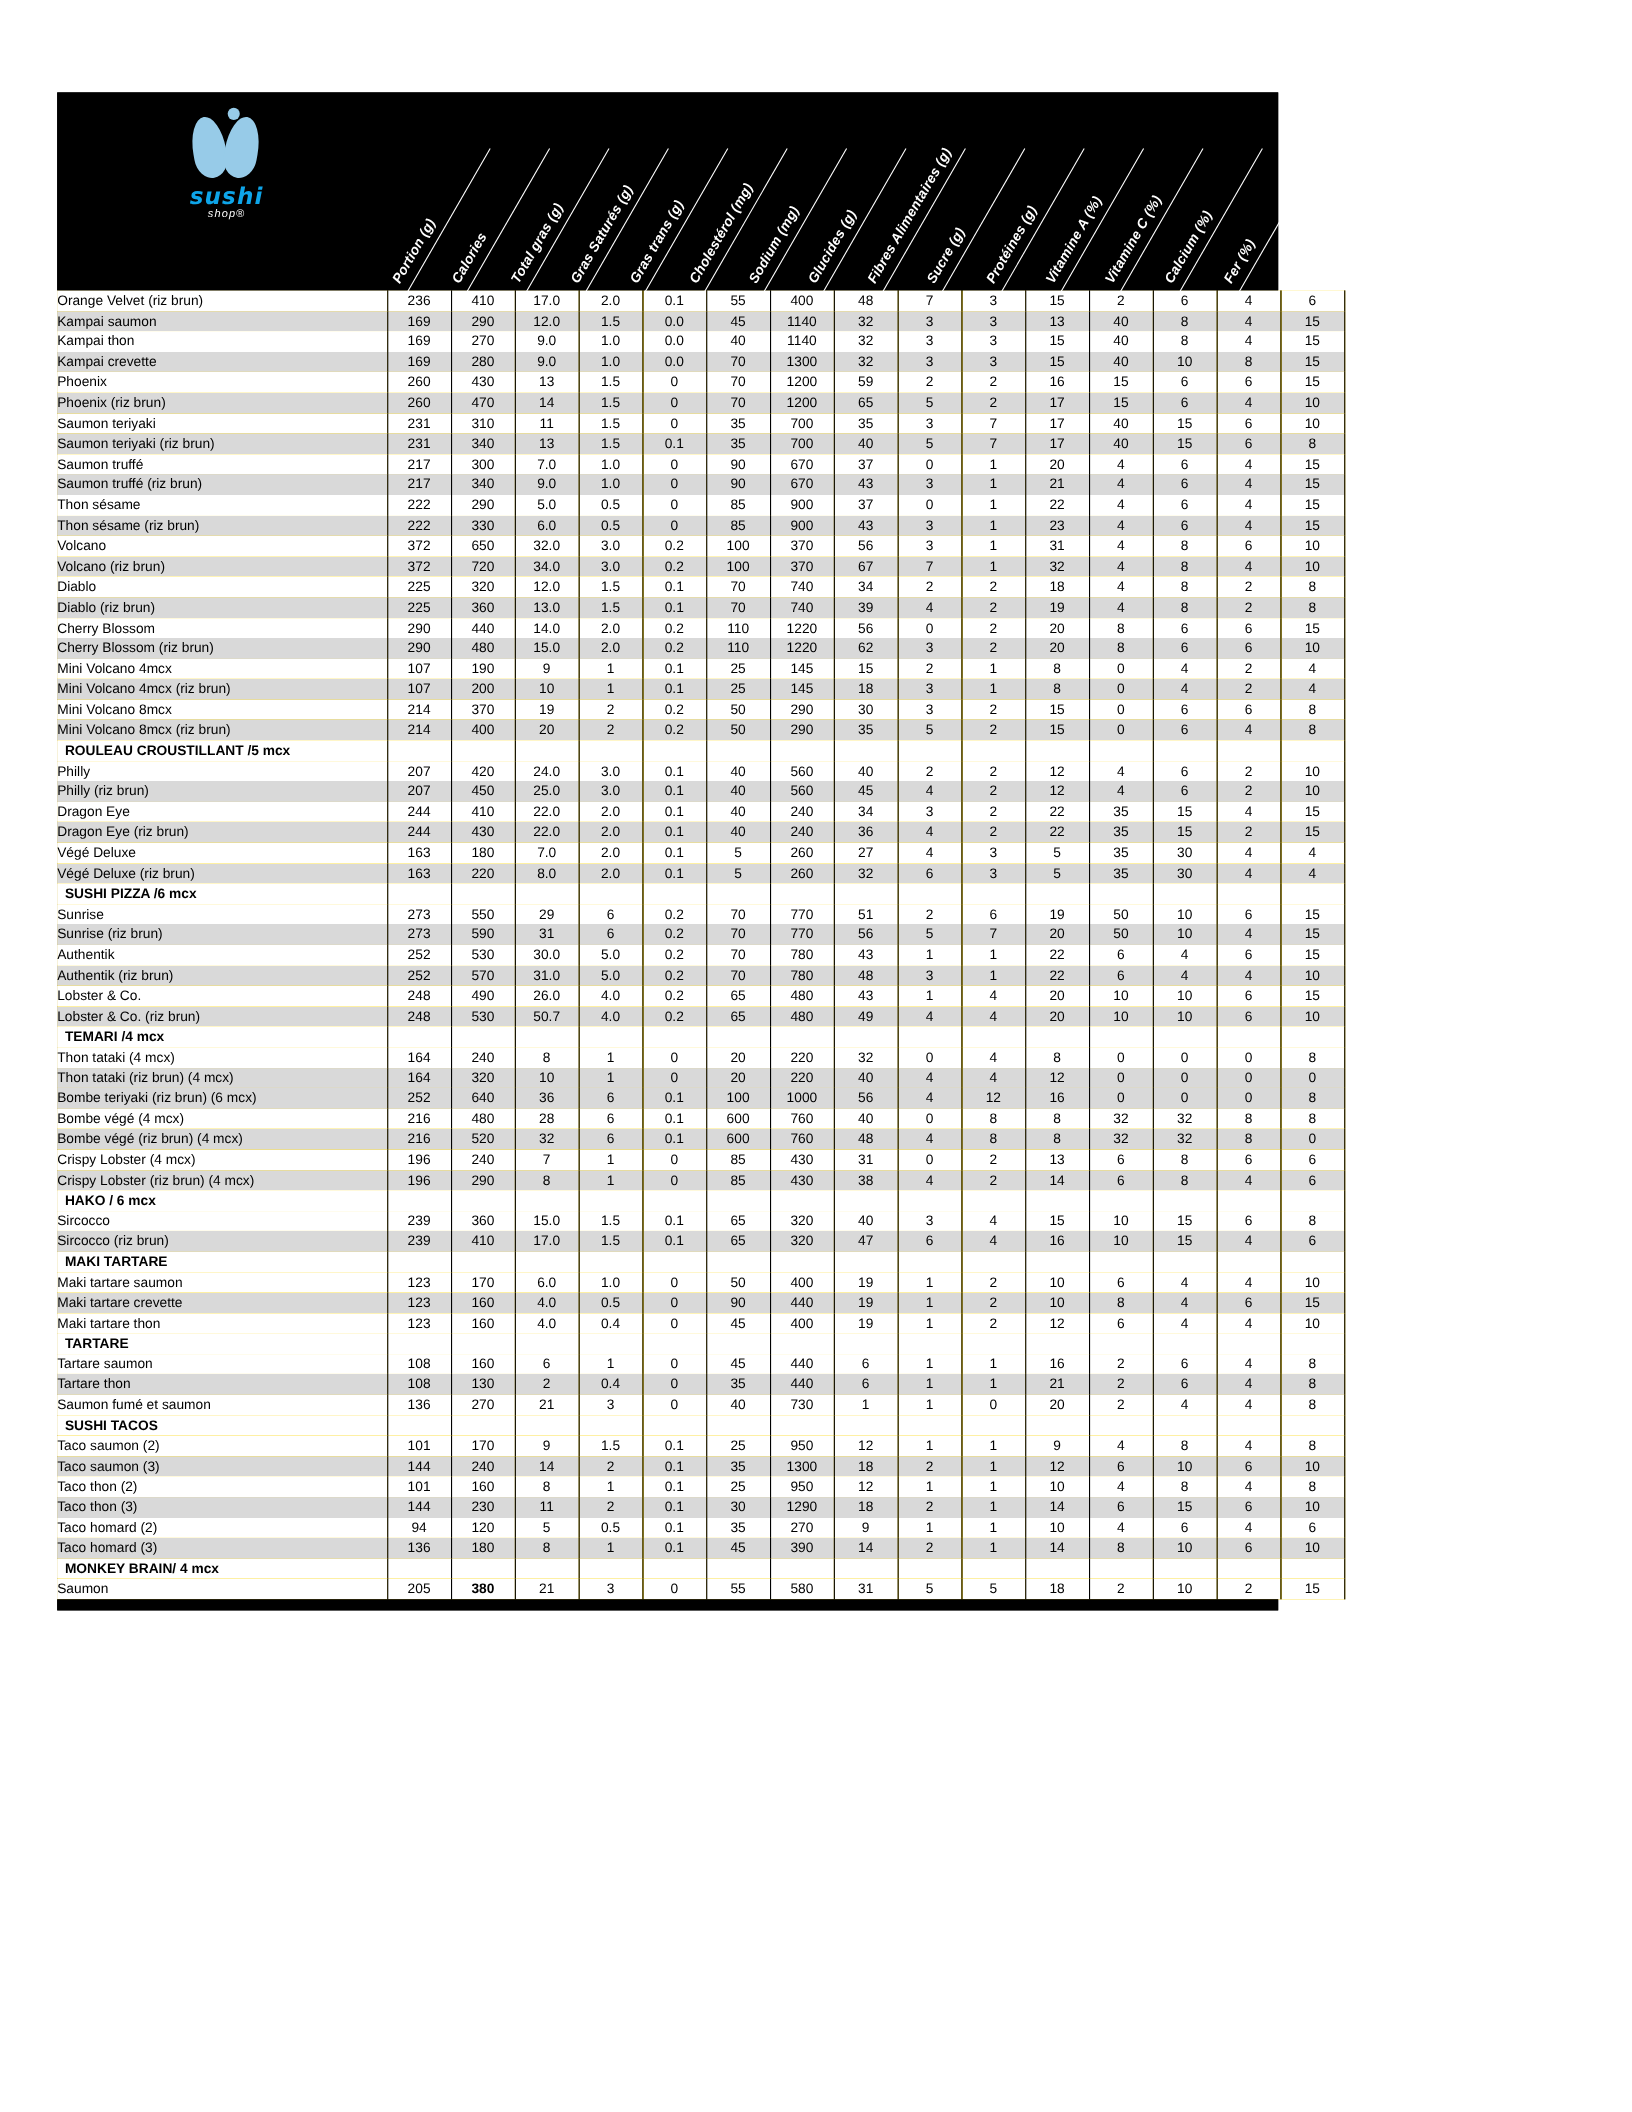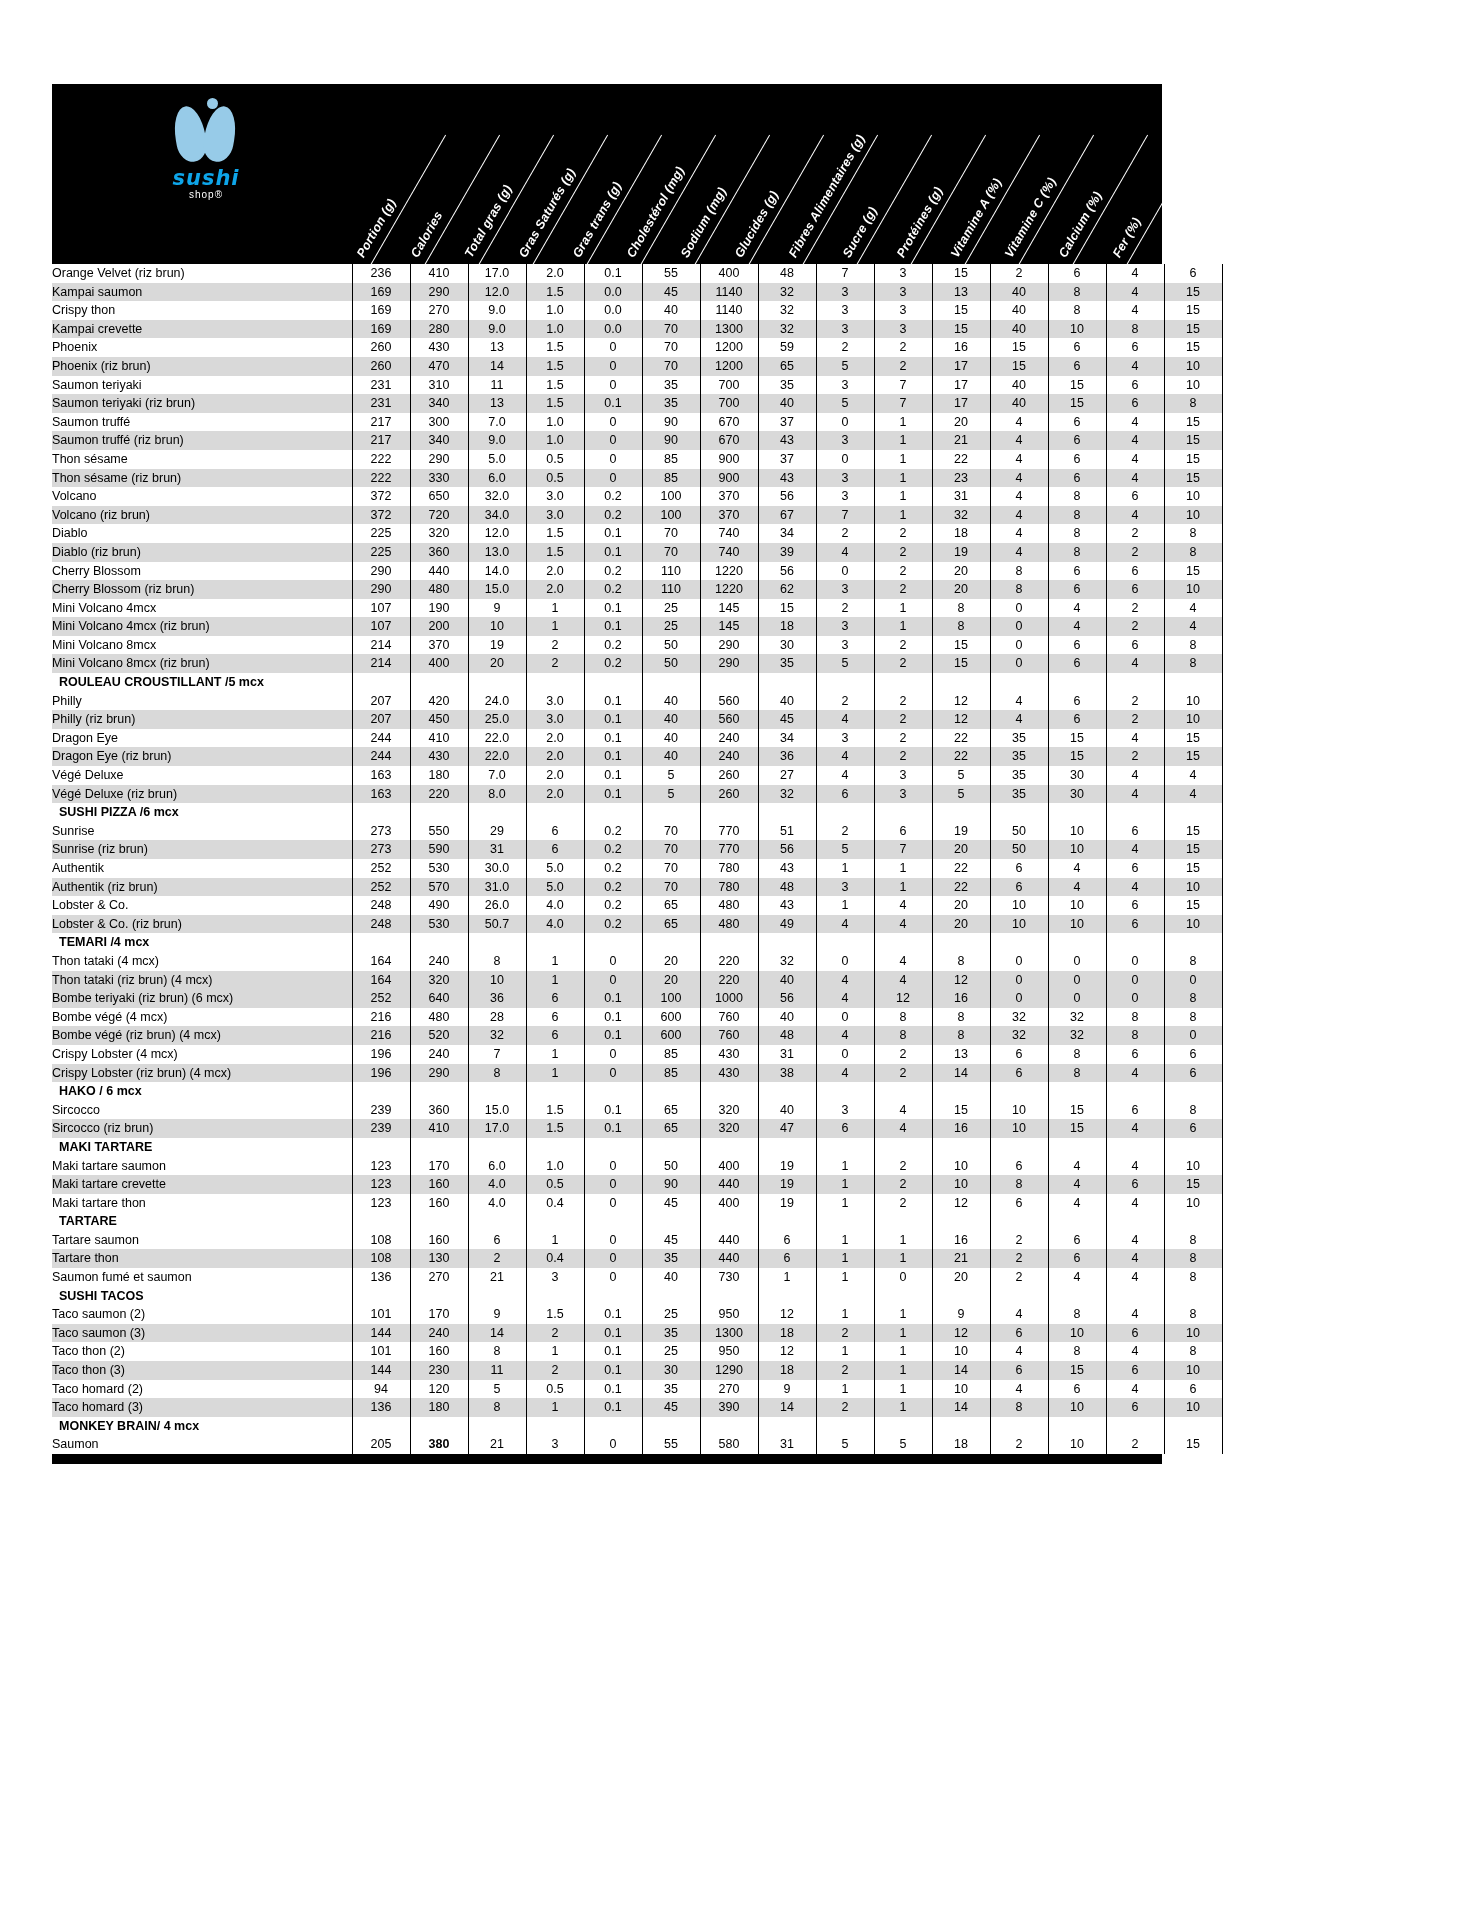--- a/index.html
+++ b/index.html
@@ -79,20 +79,21 @@
     font-weight: bold;
     font-style: italic;
     margin-top: 2px;
     font-family: "DejaVu Sans", sans-serif;
   }
   .logo-sub {
     text-align: center;
     color: #ffffff;
     font-size: 10px;
     letter-spacing: 1px;
+    font-style: italic;
     margin-top: -1px;
   }
   .col-heads {
     position: absolute;
     left: 300px;
     top: 0;
     height: 180px;
     width: 810px;
   }
   .col-head {
@@ -243,21 +244,21 @@
             <td class="val">32</td>
             <td class="val">3</td>
             <td class="val">3</td>
             <td class="val">13</td>
             <td class="val">40</td>
             <td class="val">8</td>
             <td class="val">4</td>
             <td class="val">15</td>
           </tr>
           <tr class="row-a">
-            <td class="name">Crispy thon</td>
+            <td class="name">Kampai thon</td>
             <td class="val">169</td>
             <td class="val">270</td>
             <td class="val">9.0</td>
             <td class="val">1.0</td>
             <td class="val">0.0</td>
             <td class="val">40</td>
             <td class="val">1140</td>
             <td class="val">32</td>
             <td class="val">3</td>
             <td class="val">3</td>

